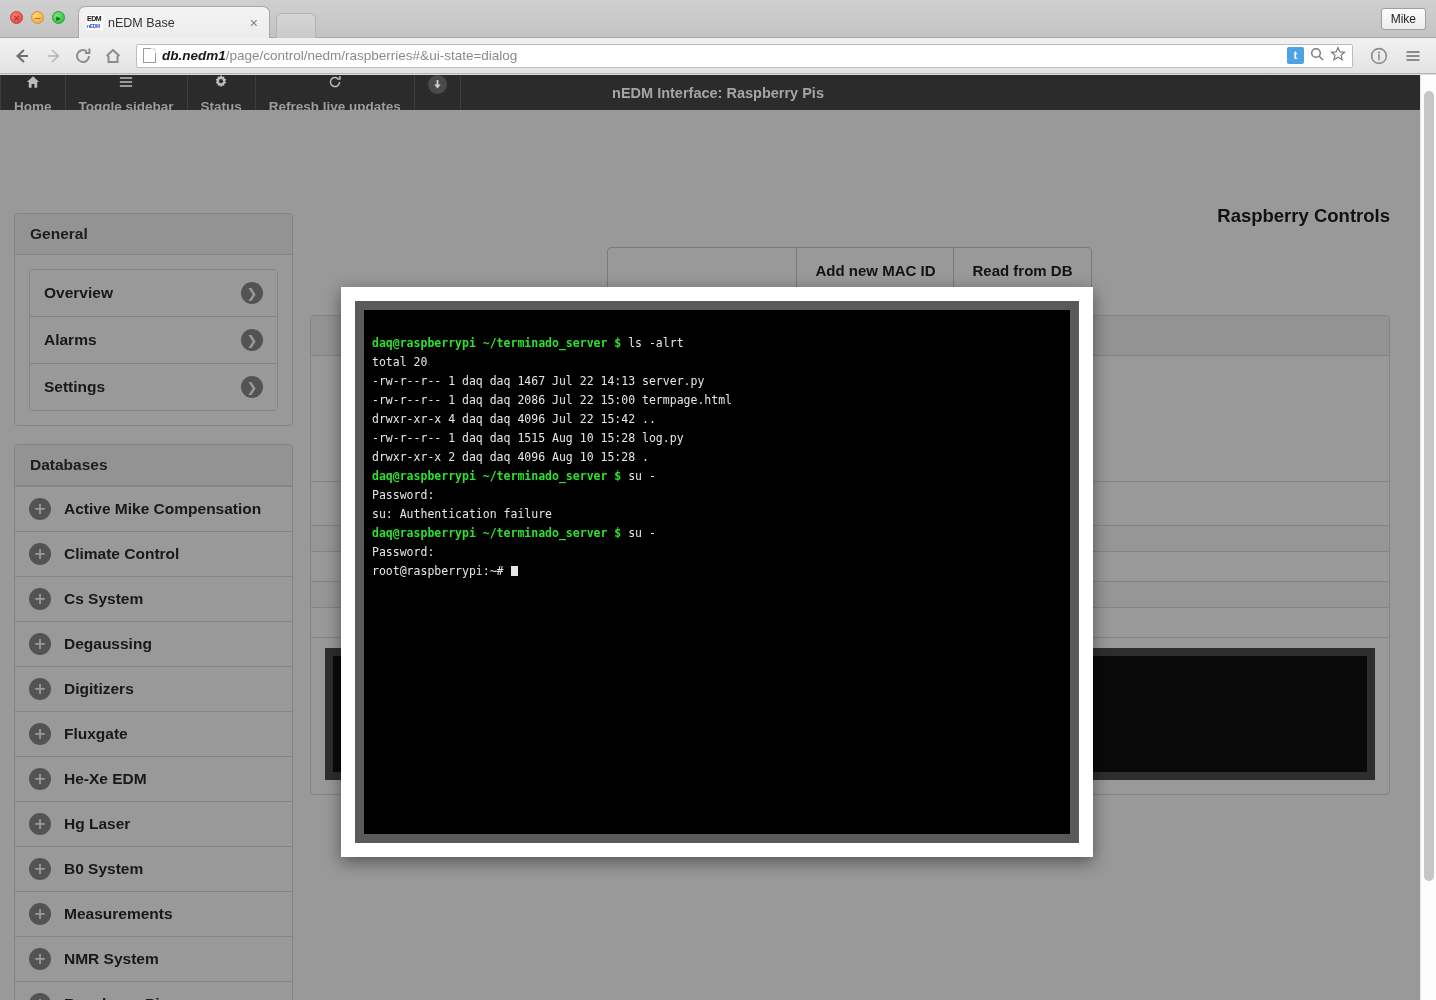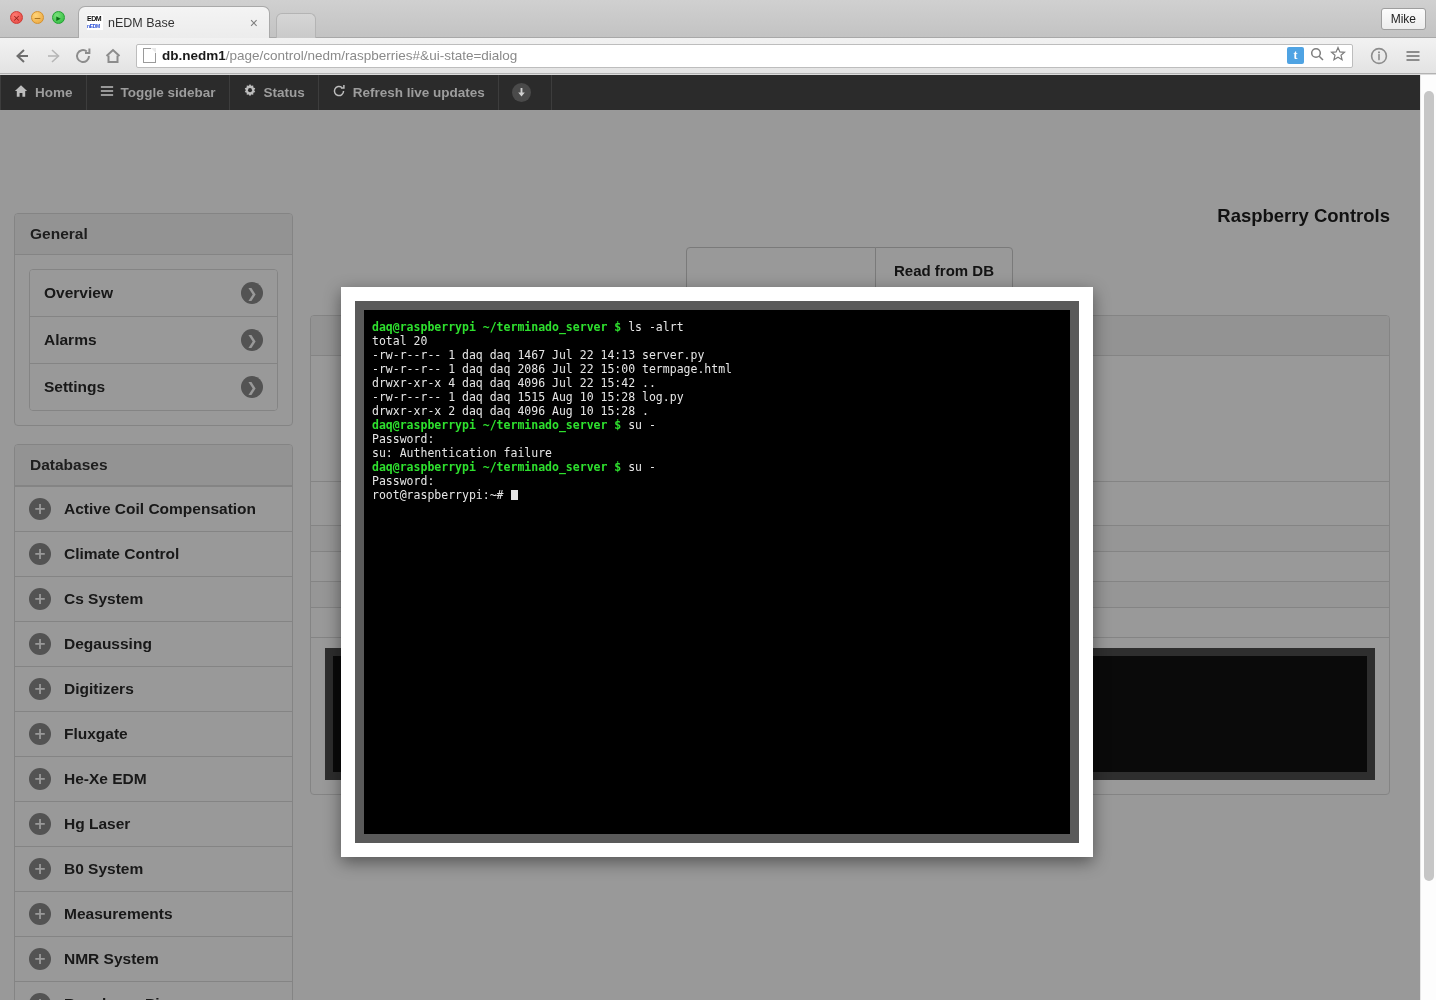--- a/index.html
+++ b/index.html
@@ -82,41 +82,41 @@
     background: #fff; border: 1px solid #bdbdbd; border-radius: 2px;
     display: flex; align-items: center; padding: 0 4px;
     position: relative;
   }
   .omni-doc { width: 13px; height: 15px; border: 1px solid #9a9a9a; background:#fff;
     margin: 0 6px 0 2px; position: relative; }
   .omni-doc:after{content:"";position:absolute;right:-1px;top:-1px;border-width:0 5px 5px 0;
     border-style:solid;border-color:#fff #e8e8e8;}
   .omni-url { font-size: 13.5px; color: #8a8a8a; white-space: nowrap;
     flex: 1 1 auto; overflow: hidden; }
-  .omni-url b { color: #1a1a1a; font-weight: bold; }
+  .omni-url b { color: #1a1a1a; font-weight: bold; font-style: italic; }
   .omni-icons { display: flex; align-items: center; gap: 5px; padding-right: 2px;}
   .ext-icon { width: 17px; height: 17px; background: #4fa3e3; border-radius: 2px;
     color: #fff; font-size: 12px; font-weight: bold; text-align: center;
     line-height: 17px; font-family: "Liberation Serif", serif;}
   .omni-glyph { color: #7d7d7d; }
   .nav-right { display: flex; align-items: center; gap: 4px; padding-left: 5px;}
 
   
   .page {
     position: absolute; left: 0; top: 75px; width: 1436px; height: 925px;
     background: #fff; overflow: hidden;
   }
   .app-header {
     height: 35px; background: #2b2b2b; color: #9d9d9d;
     display: flex; align-items: center; position: relative;
   }
   .hdr-item {
     display: flex; align-items: center; gap: 7px;
     height: 35px; padding: 0 13px; font-size: 13.5px; font-weight: bold;
-    color: #9d9d9d; border-right: 1px solid #3d3d3d;
+    color: #9d9d9d; border-right: 1px solid #3d3d3d; flex-direction: column;
   }
   .hdr-item:first-child { border-left: 1px solid #3d3d3d; }
   .hdr-title {
     position: absolute; left: 0; right: 0; text-align: center;
     font-size: 14.5px; font-weight: bold; color: #a5a5a5;
     pointer-events: none;
   }
   .hdr-right {
     position: absolute; right: 0; top: 0; height: 35px;
     display: flex; align-items: center; padding-right: 22px;
@@ -208,23 +208,23 @@
     position: absolute; left: 341px; top: 177px; width: 752px; height: 570px;
     background: #ffffff; padding: 14px;
     box-shadow: 0 5px 16px rgba(0,0,0,0.45);
   }
   .modal-inner {
     width: 100%; height: 100%;
     border: 9px solid #5a5a5a; background: #000000;
   }
   .term {
     width: 100%; height: 100%; background: #000; overflow: hidden;
-    padding: 10px 8px;
+    padding: 24px 8px;
     font-family: "DejaVu Sans Mono", monospace;
-    font-size: 11.5px; line-height: 14px; color: #e6e6e6;
+    font-size: 11.5px; line-height: 19px; color: #e6e6e6;
     white-space: pre;
   }
   .term .p { color: #2ee02e; font-weight: bold; }
   .term .c { color: #e6e6e6; }
   .cursor { display: inline-block; width: 7px; height: 10px;
     background: #e6e6e6; vertical-align: -1px; }
 
   
   .vscroll {
     position: absolute; right: 0; top: 75px; width: 16px; height: 925px;
@@ -360,20 +360,21 @@
       </div>
       <div class="hdr-item">
         <span class="icon-circle">
           <svg width="11" height="11" viewBox="0 0 12 12" fill="#d0d0d0">
                 <path d="M5 1 H7 V6 H9.6 L6 10.4 L2.4 6 H5 Z"></path>
               </svg>
         </span>
         <span></span>
       </div>
 
+      <div class="hdr-title">nEDM Interface: Raspberry Pis</div>
 
     </div>
 
     <div class="page-body">
 
       <div class="sidebar">
 
         <div class="panel">
           <div class="panel-head">General</div>
           <div class="panel-body">
@@ -392,21 +393,21 @@
               </div>
             </div>
           </div>
         </div>
 
         <div class="panel">
           <div class="panel-head">Databases</div>
           <div class="db-list">
             <div class="db-item">
                   <span class="plus">+</span>
-                  <span>Active Coil Compensation</span>
+                  <span>Active Mike Compensation</span>
                 </div>
             <div class="db-item">
                   <span class="plus">+</span>
                   <span>Climate Control</span>
                 </div>
             <div class="db-item">
                   <span class="plus">+</span>
                   <span>Cs System</span>
                 </div>
             <div class="db-item">
@@ -448,20 +449,21 @@
 
           </div>
         </div>
       </div>
 
       <div class="main">
         <div class="main-title">Raspberry Controls</div>
         <div class="btn-row">
           <div class="btn-group">
             <div class="btn empty"></div>
+            <div class="btn">Add new MAC ID</div>
             <div class="btn last">Read from DB</div>
           </div>
         </div>
 
         <div class="table-area">
           <div class="trow h"></div>
           <div class="trow tall"></div>
           <div class="trow mid"></div>
           <div class="trow thin"></div>
           <div class="trow body"></div>

